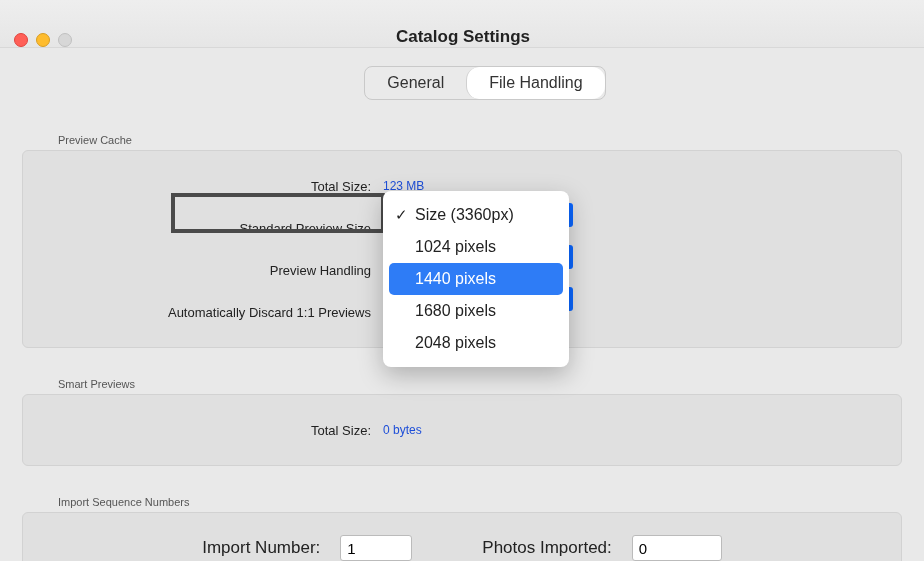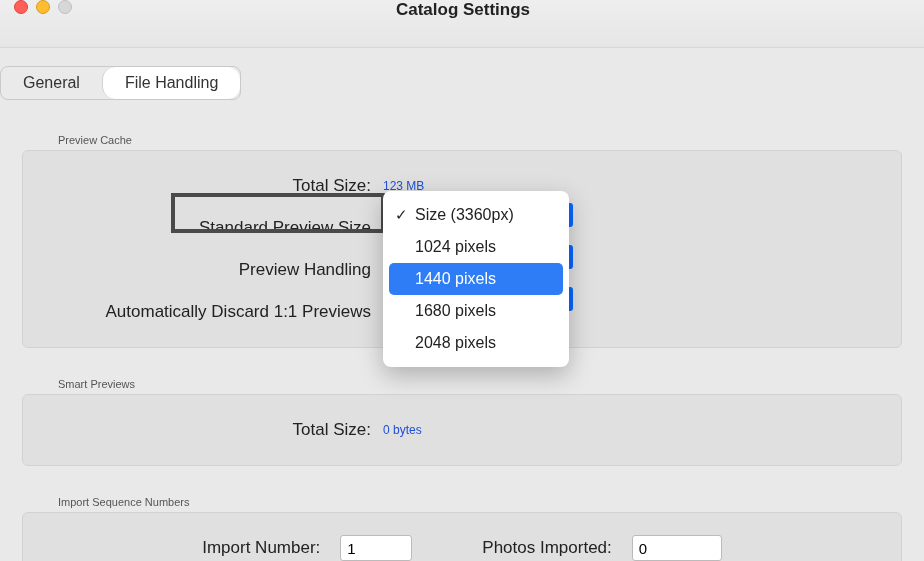--- a/index.html
+++ b/index.html
@@ -1,34 +1,34 @@
 <!DOCTYPE html>
 <html><head>
 <meta charset="utf-8">
 <style>
   * { box-sizing: border-box; margin: 0; padding: 0; }
   html, body { width: 924px; height: 561px; font-family: -apple-system, "Helvetica Neue", Arial, sans-serif; font-size: 16px; color: #222; background: #e9e9e9; }
   .window { width: 924px; height: 561px; background: #e9e9e9; position: relative; overflow: hidden; }
-  .titlebar { height: 48px; display: flex; align-items: flex-start; padding: 0 14px; border-bottom: 1px solid #d8d8d8; background: linear-gradient(#eeeeee,#e6e6e6); }
+  .titlebar { height: 48px; display: flex; align-items: flex-end; padding: 0 14px; border-bottom: 1px solid #d8d8d8; background: linear-gradient(#eeeeee,#e6e6e6); }
   .traffic { display: flex; gap: 8px; }
   .tl { width: 14px; height: 14px; border-radius: 50%; }
   .tl.close { background: #ff5f57; border:1px solid #e0443e; }
   .tl.min { background: #febc2e; border:1px solid #d89d22; }
   .tl.max { background: #d7d7d7; border:1px solid #c0c0c0; }
   .title { flex: 1; text-align: center; font-weight: 600; font-size: 17px; margin-left: -56px; }
-  .tabs-row { display: flex; padding: 18px 0 4px 0; }
+  .tabs-row { display: flex; justify-content: center; padding: 18px 0 4px 0; margin-left: 46px; }
   .tabs { display: flex; background: #eaeaea; border: 1px solid #c9c9c9; border-radius: 8px; overflow: hidden; }
   .tab { padding: 7px 22px; font-size: 16px; cursor: default; color: #333; }
   .tab + .tab { border-left: 1px solid #d0d0d0; }
   .tab.active { background: #ffffff; font-weight: 500; border-radius: 13px; }
   .panel { margin: 10px 22px 0 22px; position: relative; }
   .section-label { font-size: 11px; color: #555; margin: 30px 0 4px 36px; }
   .section-body { background: #e0e0e0; border: 1px solid #d2d2d2; border-radius: 6px; padding: 14px 0; }
   .row { display: flex; align-items: center; height: 42px; }
-  .label { width: 360px; text-align: right; padding-right: 12px; font-size: 17px; color: #222; }
+  .label { width: 360px; text-align: right; padding-right: 12px; font-size: 13px; color: #222; }
   .value { font-size: 12px; color: #1d4ed8; text-align: right; }
   .input-small { width: 72px; height: 26px; background: #ffffff; border: 1px solid #bbb; border-radius: 3px; padding: 2px 6px; font-size: 15px; }
   .photos-row { display: flex; align-items: center; gap: 20px; justify-content: center; }
   .photos-row .label-inline { font-size: 17px; }
   .highlight-box { position: absolute; border: 4px solid #4a4a4a; pointer-events: none; }
   .dropdown { position: absolute; width: 186px; background: #ffffff; border-radius: 8px; box-shadow: 0 8px 24px rgba(0,0,0,0.25); padding: 8px 6px; z-index: 20; }
   .dd-item { display: flex; align-items: center; height: 32px; border-radius: 5px; padding: 0 10px 0 26px; font-size: 16px; position: relative; cursor: default; }
   .dd-item.selected { background: #2e7cf6; color: #fff; }
   .dd-check { position: absolute; left: 6px; font-size: 15px; }
   .popup-edge { position: absolute; width: 8px; height: 24px; background: #0a66ff; border-radius: 3px; z-index: 15; }

